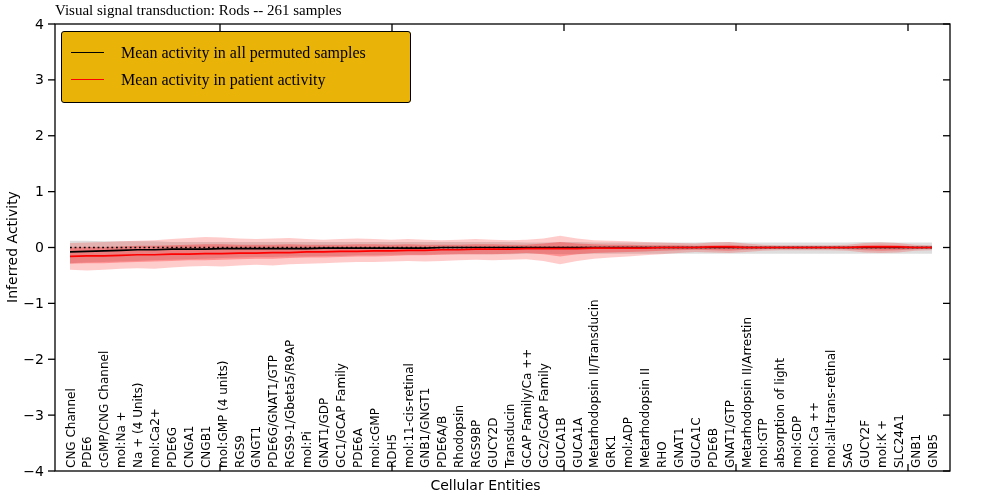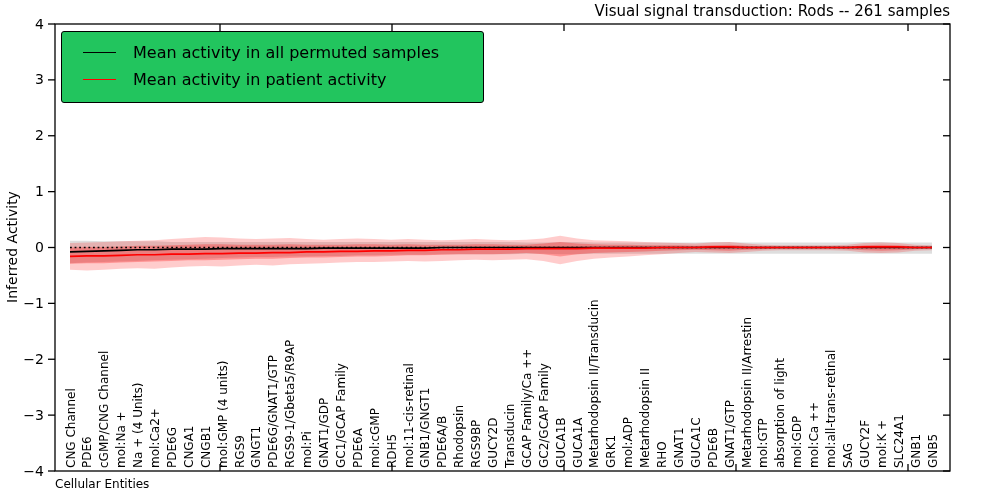--- a/index.html
+++ b/index.html
@@ -1,23 +1,23 @@
 <!DOCTYPE html>
 <html><head>
 <meta charset="utf-8">
 <style>
   html,body { margin:0; padding:0; background:#ffffff; }
   body { width:1000px; height:500px; font-family:"DejaVu Sans","Liberation Sans",sans-serif; color:#000; }
   .chart-wrap { position:relative; width:1000px; height:500px; overflow:hidden; }
-  .chart-title { position:absolute; left:55px; top:2px; width:895px; text-align:right; font-size:15px; }
-  .x-axis-label { position:absolute; left:55px; top:477px; width:895px; font-size:12px; }
+  .chart-title { position:absolute; left:55px; top:2px; width:895px; text-align:left; font-size:15px;font-family:Liberation Serif, serif; }
+  .x-axis-label { position:absolute; left:38px; top:477px; width:895px; text-align:center; font-size:14px; }
   .y-axis-label { position:absolute; left:12px; top:247px; transform:translate(-50%,-50%) rotate(-90deg); white-space:nowrap; font-size:14px; }
   svg { position:absolute; left:0; top:0; }
   svg text { font-family:"DejaVu Sans","Liberation Sans",sans-serif; fill:#000; }
-  .legend { position:absolute; left:61px; top:31px; background:#22c55e; border:1.6px solid #000; border-radius:3px; padding:7px 44px 9px 21px; }
+  .legend { position:absolute; left:61px; top:31px; background:#eab308; border:1.6px solid #000; border-radius:3px; padding:7px 44px 9px 9px;font-family:Liberation Serif, serif; }
   .legend-row { display:flex; align-items:center; height:27px; }
   .legend-line { display:inline-block; width:33px; height:0; border-top:1.8px solid #000; margin-right:17px; flex:0 0 auto; }
   .legend-label { font-size:16px; white-space:nowrap; }
 </style>
 </head>
 <body>
 
 <div class="chart-wrap">
   <div class="chart-title">Visual signal transduction: Rods -- 261 samples</div>
 

